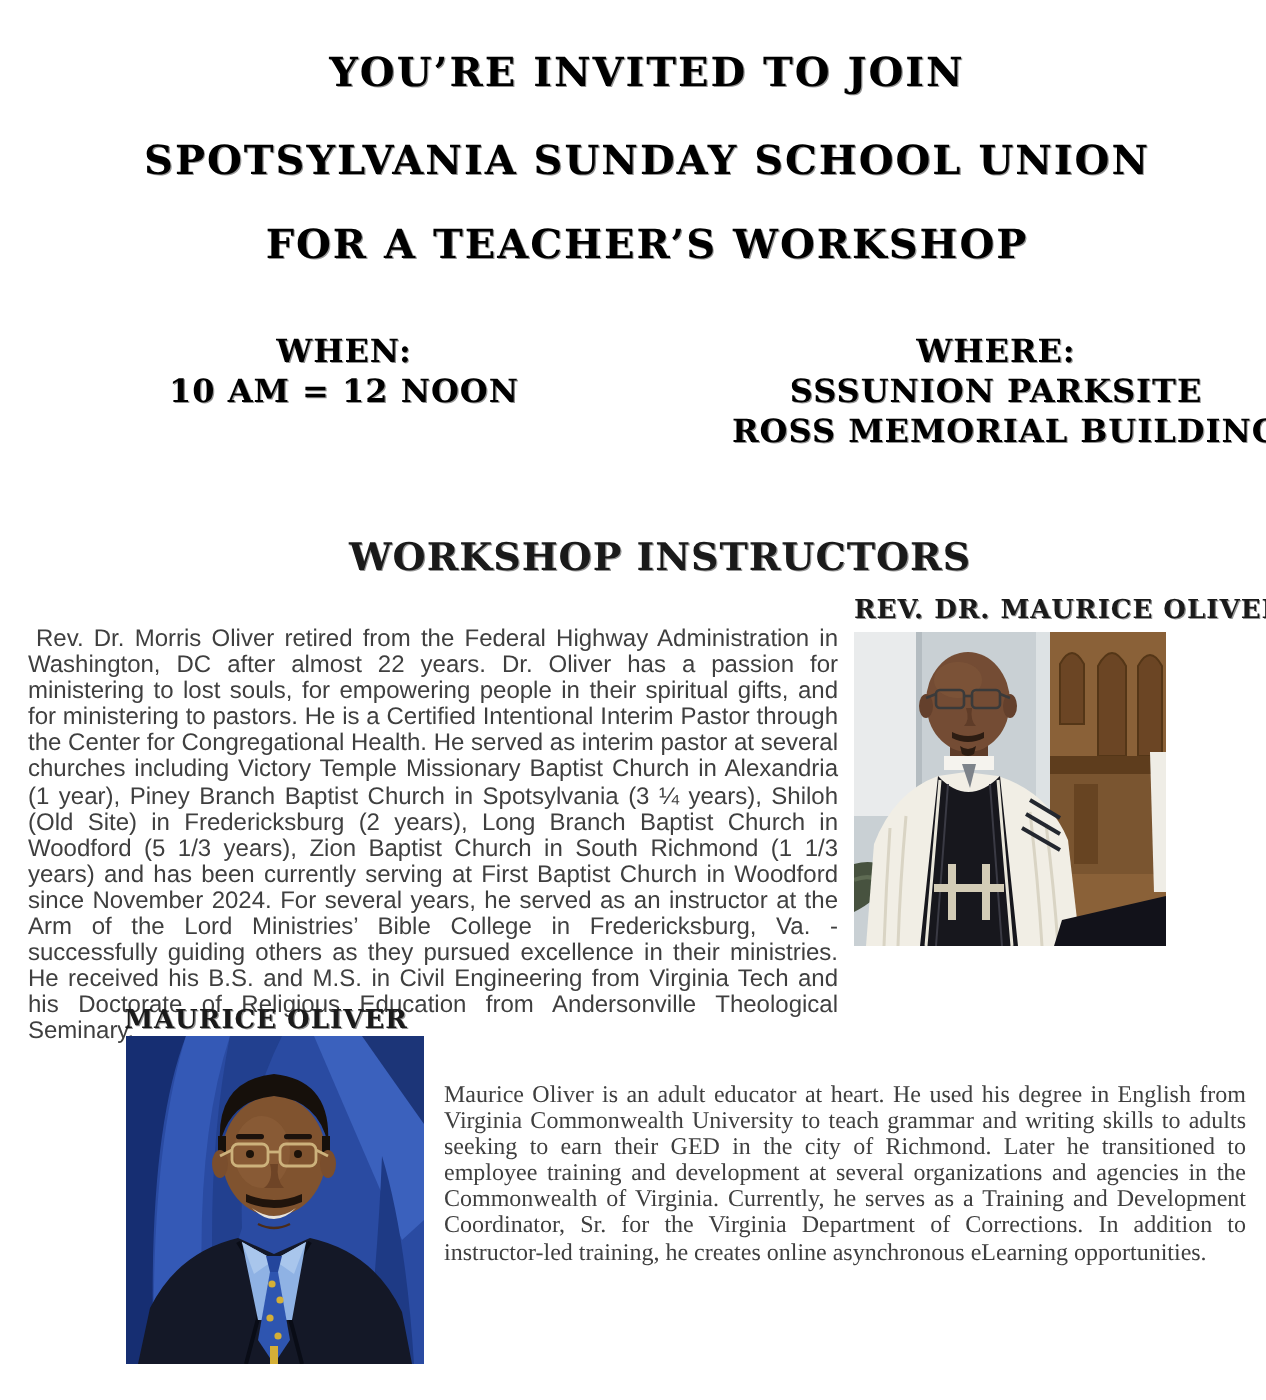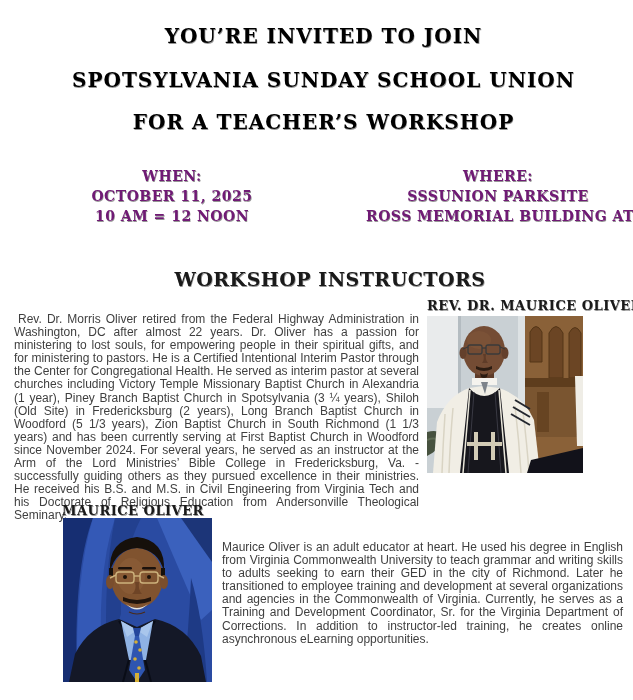--- a/index.html
+++ b/index.html
@@ -21,42 +21,42 @@
     position:absolute;left:0;width:633px;
     text-align:center;
     font-size:20px;
     letter-spacing:1px;
     color:#000000;
     padding-left:7px;
   }
   .event-col{
     position:absolute;
     text-align:center;
-    font-size:14px;
+    font-size:16px;
     line-height:20px;
-    color:#701a75;
+    color:#000000;
   }
   .when-col{left:52px;top:166px;width:240px;}
   .where-col{left:318px;top:166px;width:264px;margin-left:48px;}
   .instructors-heading{
     position:absolute;left:30px;top:268px;width:600px;
     text-align:center;
     font-size:19px;
     color:#1a1a1a;
   }
   .bio{
     position:absolute;
     font-size:12px;
     line-height:13.1px;
     color:#3f3f3f;
     text-align:justify;
     margin:0;
   }
   .bio-morris{left:14px;top:313px;width:405px;text-indent:4px;}
-  .bio-maurice{left:222px;top:541px;width:401px;}
+  .bio-maurice{left:222px;top:541px;width:401px;font-family:Liberation Serif, serif;}
   .photo-caption{
     position:absolute;
     text-align:center;
     font-size:13px;
     color:#1a1a1a;
   }
   .caption-morris{left:427px;top:298px;width:156px;}
   .caption-maurice{left:58px;top:503px;width:150px;}
   .photo{
     position:absolute;
@@ -70,21 +70,20 @@
 <body>
 
 <div class="page">
 
   <div class="title-line decor" style="top:24px">YOU’RE INVITED TO JOIN</div>
   <div class="title-line decor" style="top:68px">SPOTSYLVANIA SUNDAY SCHOOL UNION</div>
   <div class="title-line decor" style="top:110px">FOR A TEACHER’S WORKSHOP</div>
 
   <div class="event-col when-col">
     <div class="decor">WHEN:</div>
-    <div class="decor">OCTOBER 11, 2025</div>
     <div class="decor">10 AM = 12 NOON</div>
   </div>
   <div class="event-col where-col">
     <div class="decor">WHERE:</div>
     <div class="decor">SSSUNION PARKSITE</div>
     <div class="decor">ROSS MEMORIAL BUILDING AT</div>
   </div>
 
   <div class="instructors-heading decor">WORKSHOP INSTRUCTORS</div>
 

